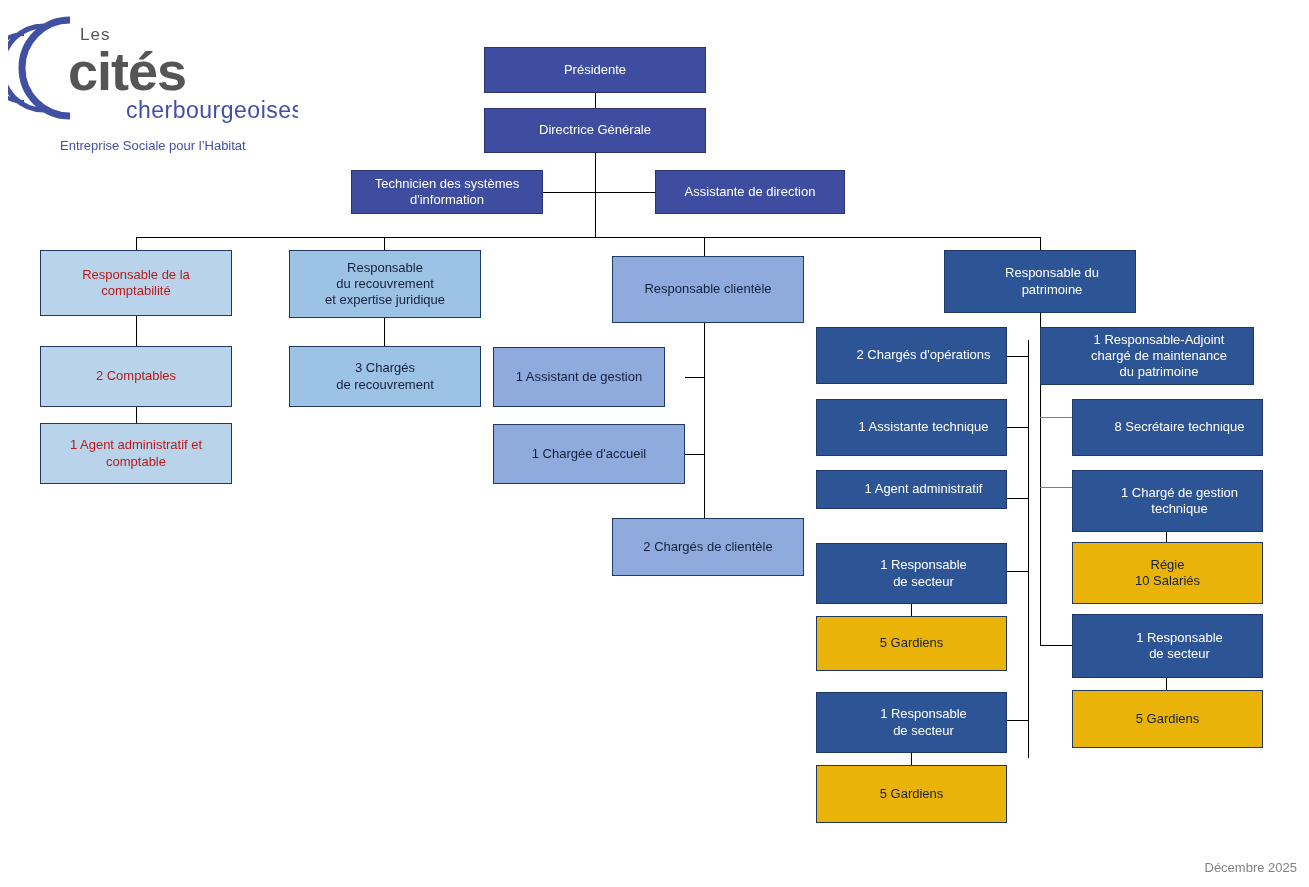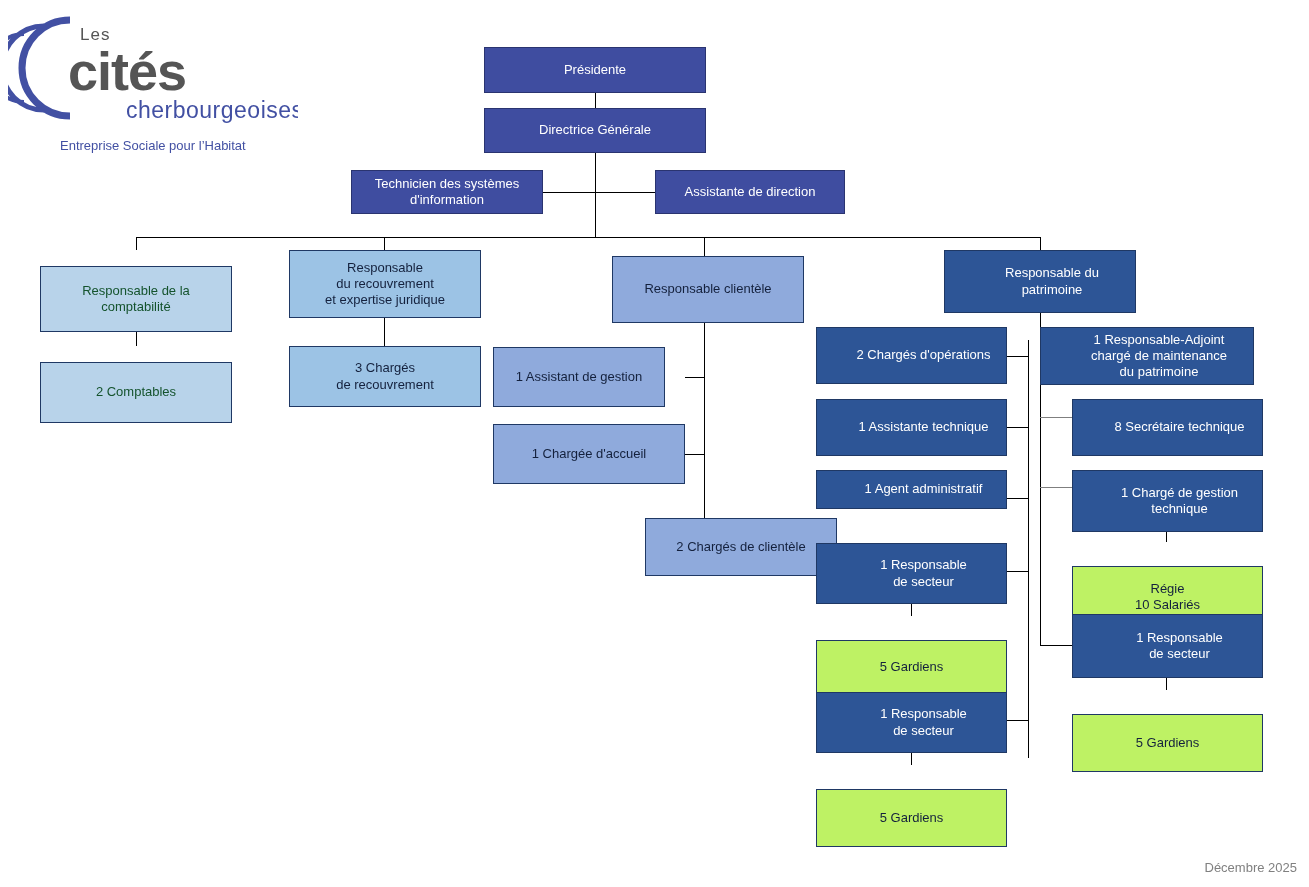--- a/index.html
+++ b/index.html
@@ -48,22 +48,22 @@
     text-align: center;
     font-size: 13px;
     line-height: 1.25;
     padding: 2px 4px;
     white-space: pre-line;
   }
   .t-indigo { background: #3f4da0; color: #ffffff; border-color: #2a3470; }
   .t-navy   { background: #2d5596; color: #ffffff; border-color: #1f3864; padding-left: 28px; }
   .t-mid    { background: #8faadc; color: #14213d; border-color: #1f3864; }
   .t-sky    { background: #9cc3e5; color: #14213d; border-color: #1f3864; }
-  .t-light  { background: #b8d3ea; color: #14532d; border-color: #1f3864; margin-top: 16px; }
-  .t-pale   { background: #bef264; color: #14213d; border-color: #1f3864; margin-top: 24px; }
+  .t-light  { background: #b8d3ea; color: #b91c1c; border-color: #1f3864; }
+  .t-pale   { background: #eab308; color: #14213d; border-color: #1f3864; }
 
   
   #footer-date {
     position: absolute;
     right: 12px;
     bottom: 12px;
     font-size: 13px;
     color: #808080;
   }
 </style>
@@ -135,35 +135,37 @@
   <div class="box t-indigo" style="left:351px; top:170px; width:192px; height:44px;">Technicien des systèmes
 d'information</div>
 
   <div class="box t-indigo" style="left:655px; top:170px; width:190px; height:44px;">Assistante de direction</div>
 
   <div class="box t-light" style="left:40px; top:250px; width:192px; height:66px;">Responsable de la
 comptabilité</div>
 
   <div class="box t-light" style="left:40px; top:346px; width:192px; height:61px;">2 Comptables</div>
 
+  <div class="box t-light" style="left:40px; top:423px; width:192px; height:61px;">1 Agent administratif et
+comptable</div>
 
   <div class="box t-sky" style="left:289px; top:250px; width:192px; height:68px;">Responsable
 du recouvrement
 et expertise juridique</div>
 
   <div class="box t-sky" style="left:289px; top:346px; width:192px; height:61px;">3 Chargés
 de recouvrement</div>
 
   <div class="box t-mid" style="left:612px; top:256px; width:192px; height:67px;">Responsable clientèle</div>
 
   <div class="box t-mid" style="left:493px; top:347px; width:172px; height:60px;">1 Assistant de gestion</div>
 
   <div class="box t-mid" style="left:493px; top:424px; width:192px; height:60px;">1 Chargée d'accueil</div>
 
-  <div class="box t-mid" style="left:612px; top:518px; width:192px; height:58px;margin-left:33px;">2 Chargés de clientèle</div>
+  <div class="box t-mid" style="left:612px; top:518px; width:192px; height:58px;">2 Chargés de clientèle</div>
 
   <div class="box t-navy" style="left:944px; top:250px; width:192px; height:63px;">Responsable du
 patrimoine</div>
 
   <div class="box t-navy" style="left:816px; top:327px; width:191px; height:57px;">2 Chargés d'opérations</div>
 
   <div class="box t-navy" style="left:816px; top:399px; width:191px; height:57px;">1 Assistante technique</div>
 
   <div class="box t-navy" style="left:816px; top:470px; width:191px; height:39px;">1 Agent administratif</div>
 

